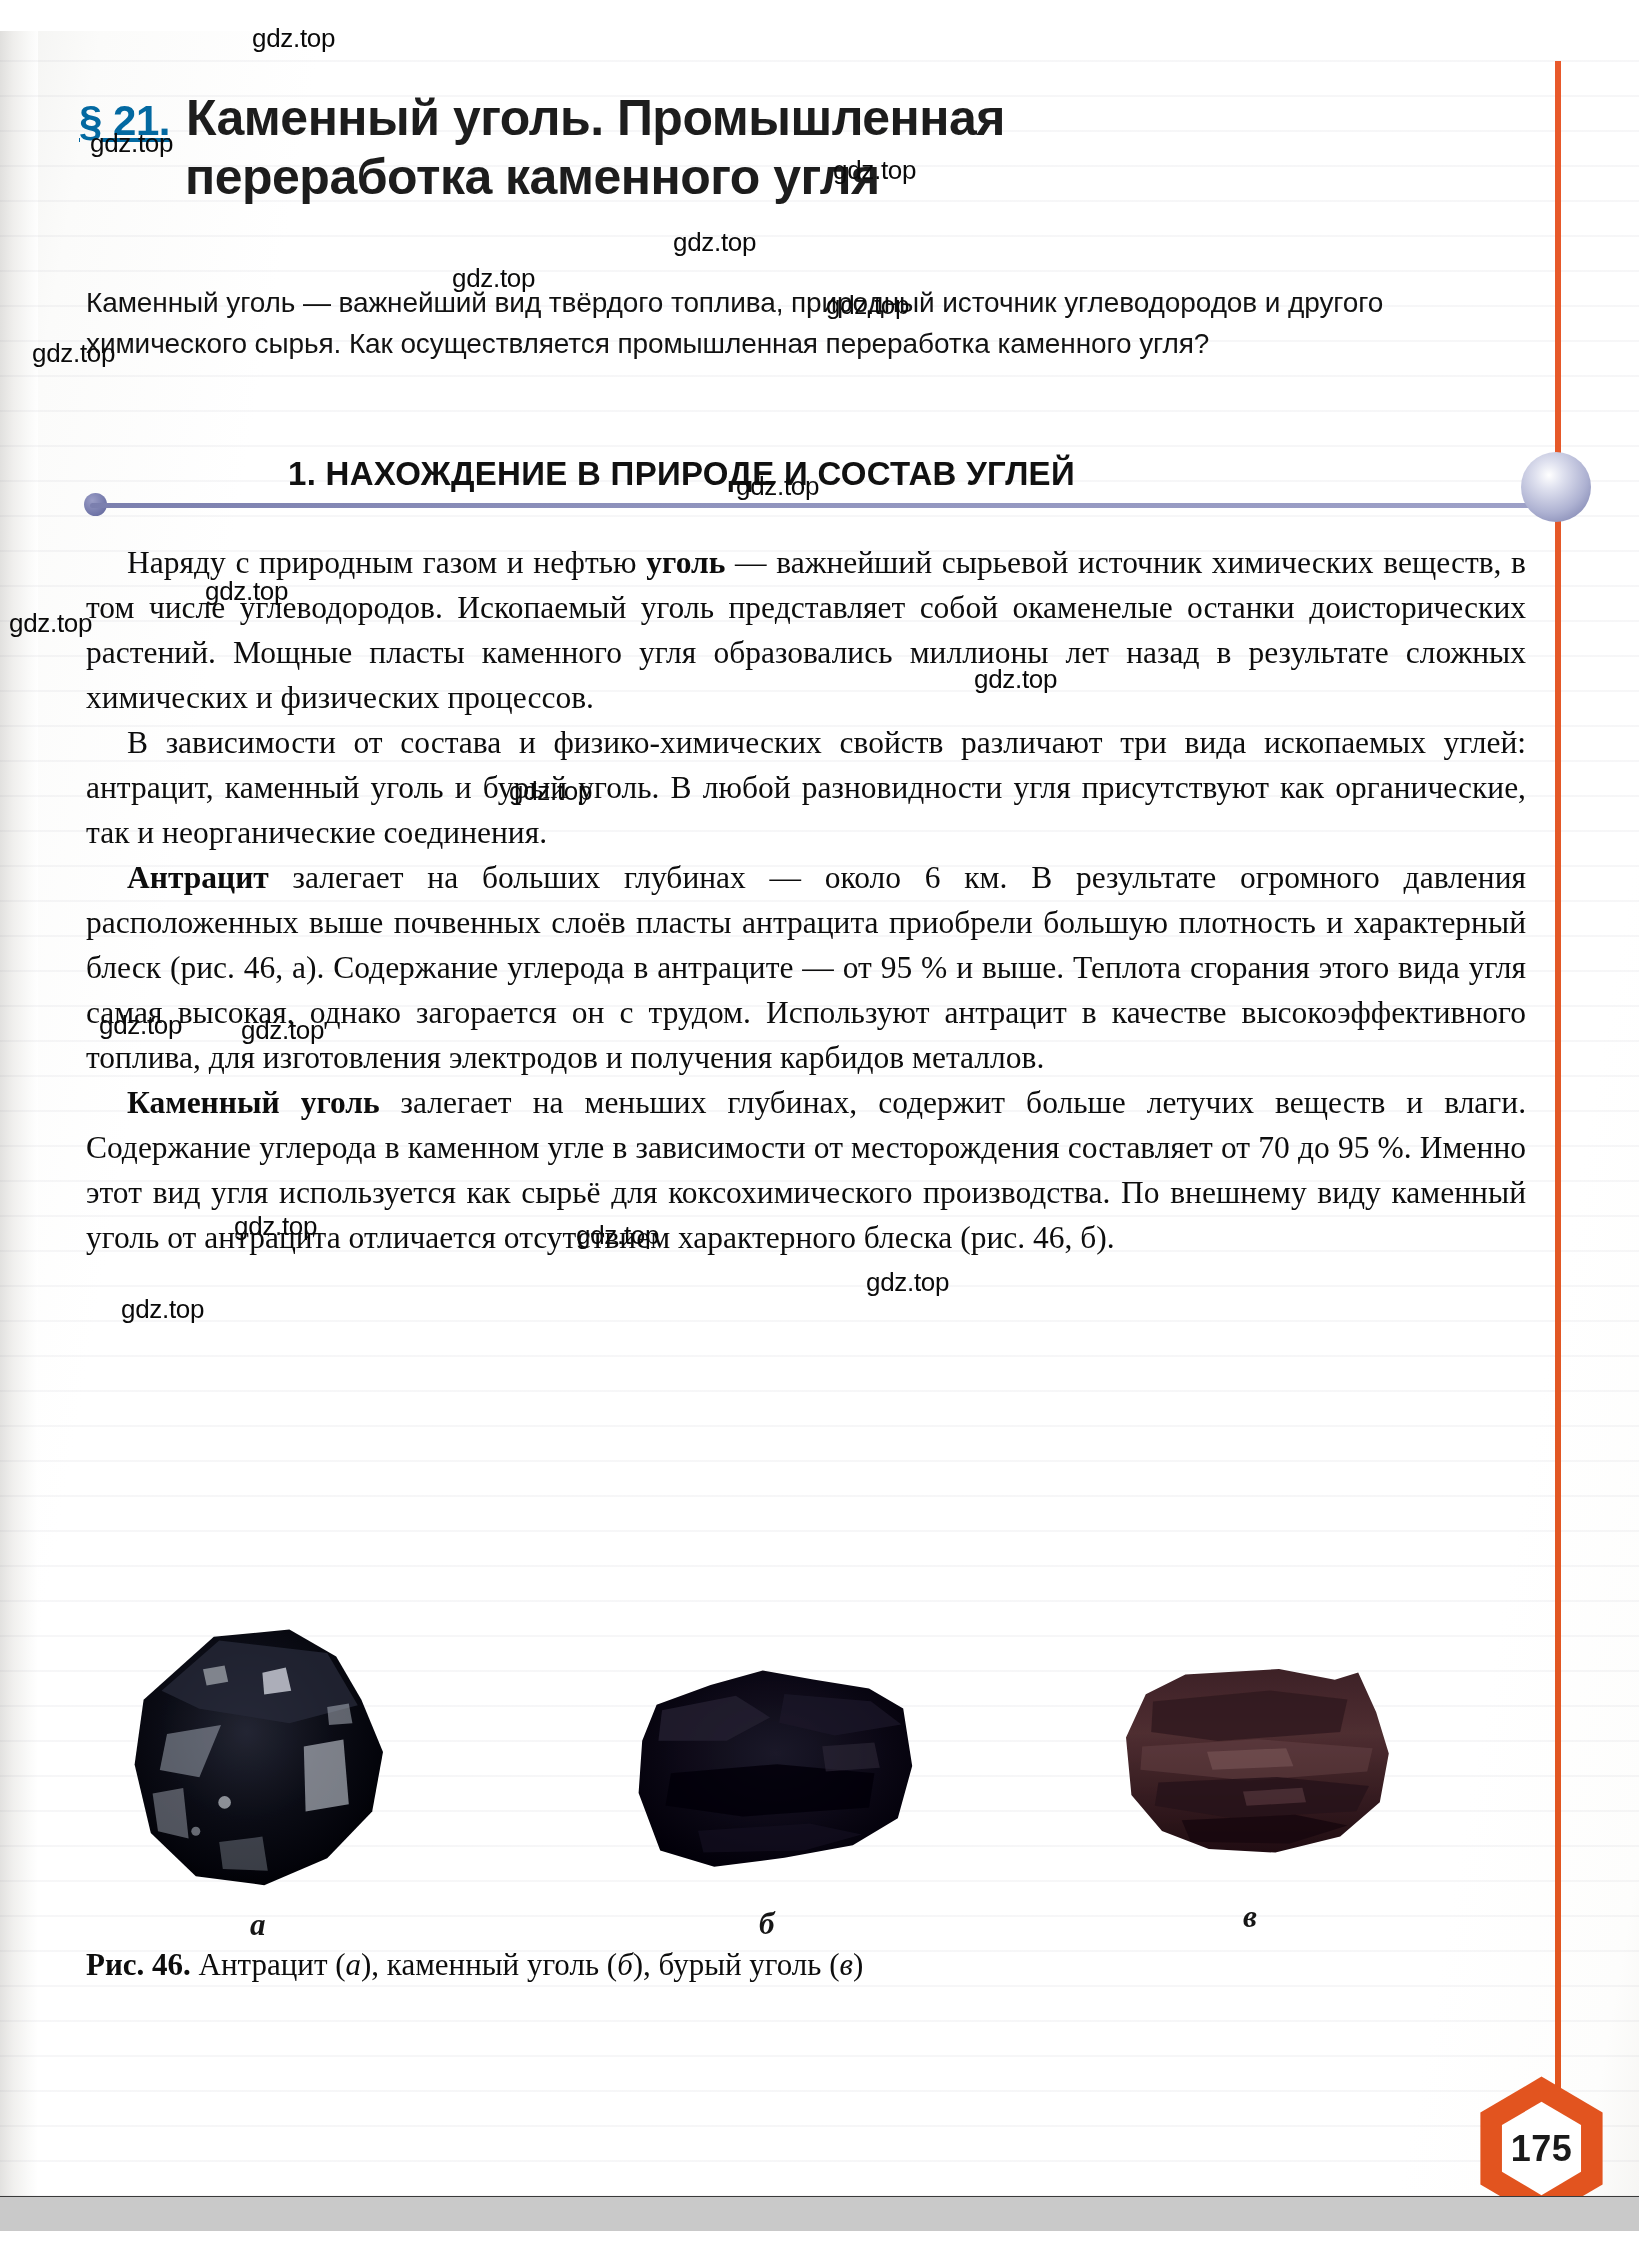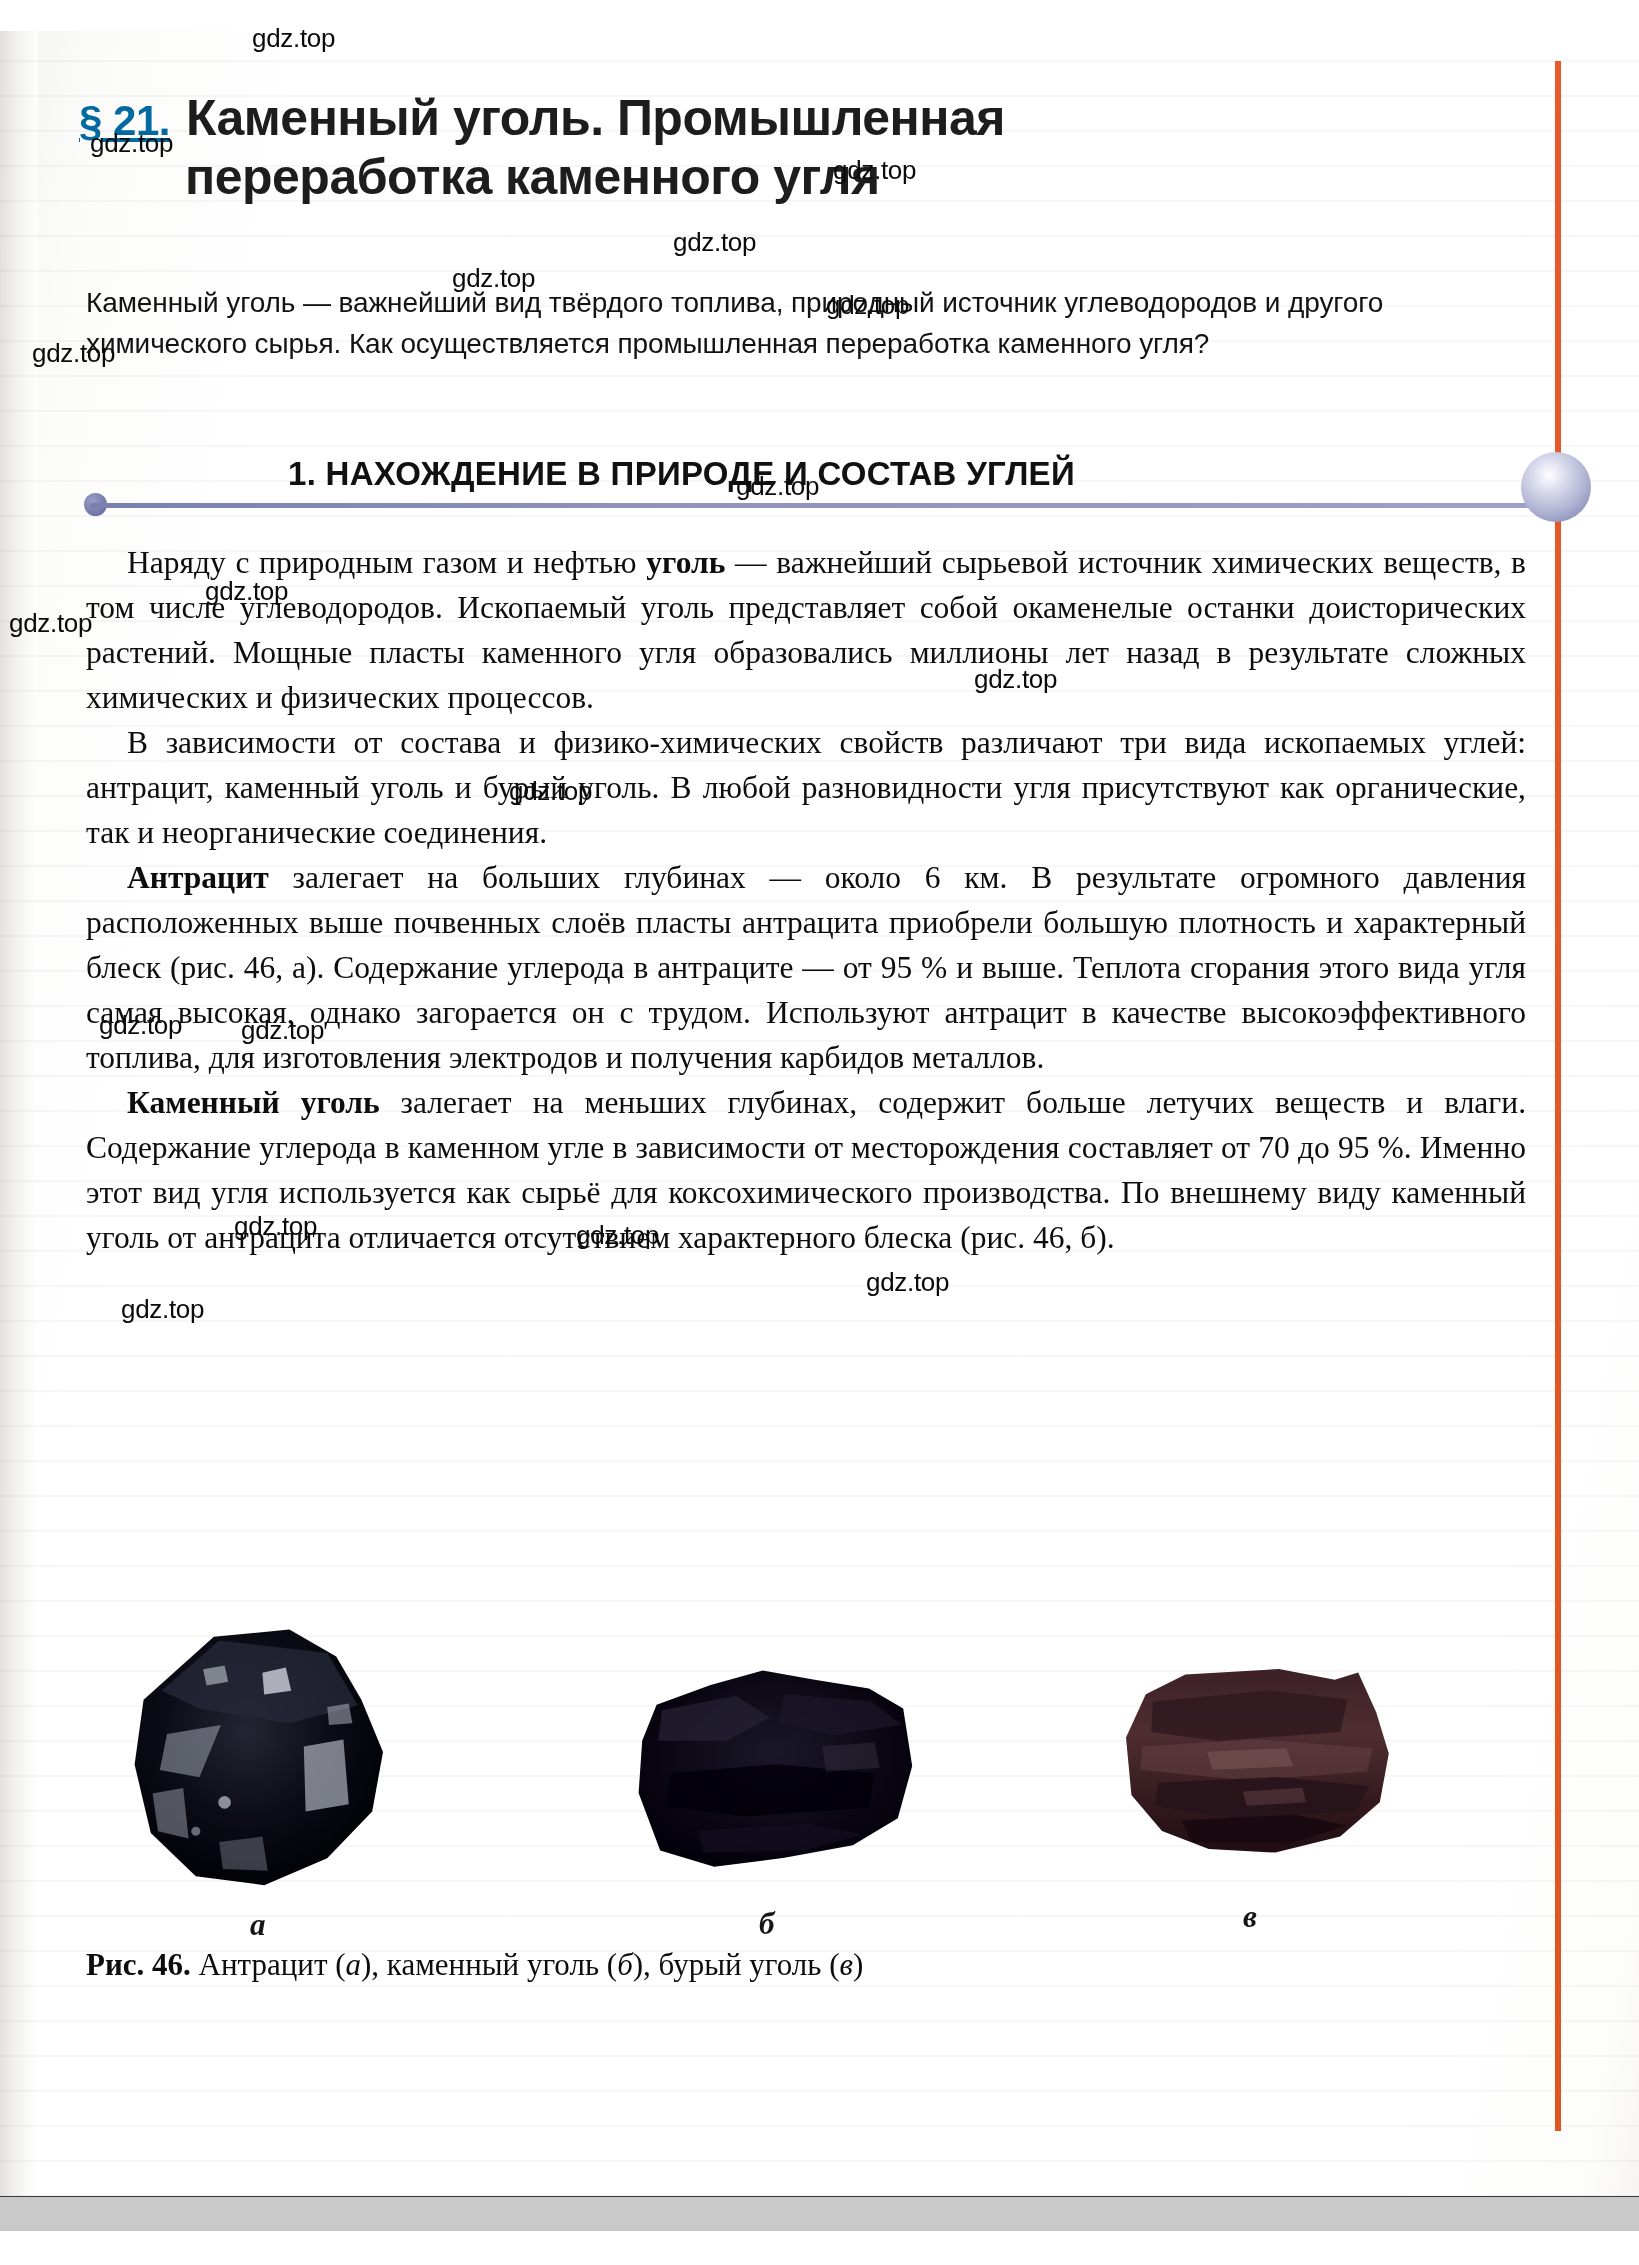--- a/index.html
+++ b/index.html
@@ -348,20 +348,27 @@
         </svg>
         <div class="sample-lbl" style="left:144px; top:239px;">в</div>
       </div>
     </div>
 
     <div class="fig-caption">
       <b>Рис. 46.</b><span> Антрацит (</span><i>а</i><span>), каменный уголь (</span><i>б</i><span>), бурый уголь (</span><i>в</i><span>)</span>
     </div>
   </div>
 
+  <div class="pagenum">
+    <svg class="hexwrap" viewBox="0 0 148 168">
+      <polygon points="74,4 142,44 142,124 74,164 6,124 6,44" fill="#e2541f"></polygon>
+      <polygon points="74,32 118,58 118,110 74,136 30,110 30,58" fill="#ffffff"></polygon>
+    </svg>
+    <div class="pagenum-text">175</div>
+  </div>
 
   <div class="bottom-strip"></div>
 
 
   <div id="wm-layer">
       <div class="wm" style="left: 252px; top: 23.4px; font-size: 26px;">gdz.top</div>
       <div class="wm" style="left: 90px; top: 128px; font-size: 26px;">gdz.top</div>
       <div class="wm" style="left: 833px; top: 155px; font-size: 26px;">gdz.top</div>
       <div class="wm" style="left: 673px; top: 227px; font-size: 26px;">gdz.top</div>
       <div class="wm" style="left: 452px; top: 263px; font-size: 26px;">gdz.top</div>

